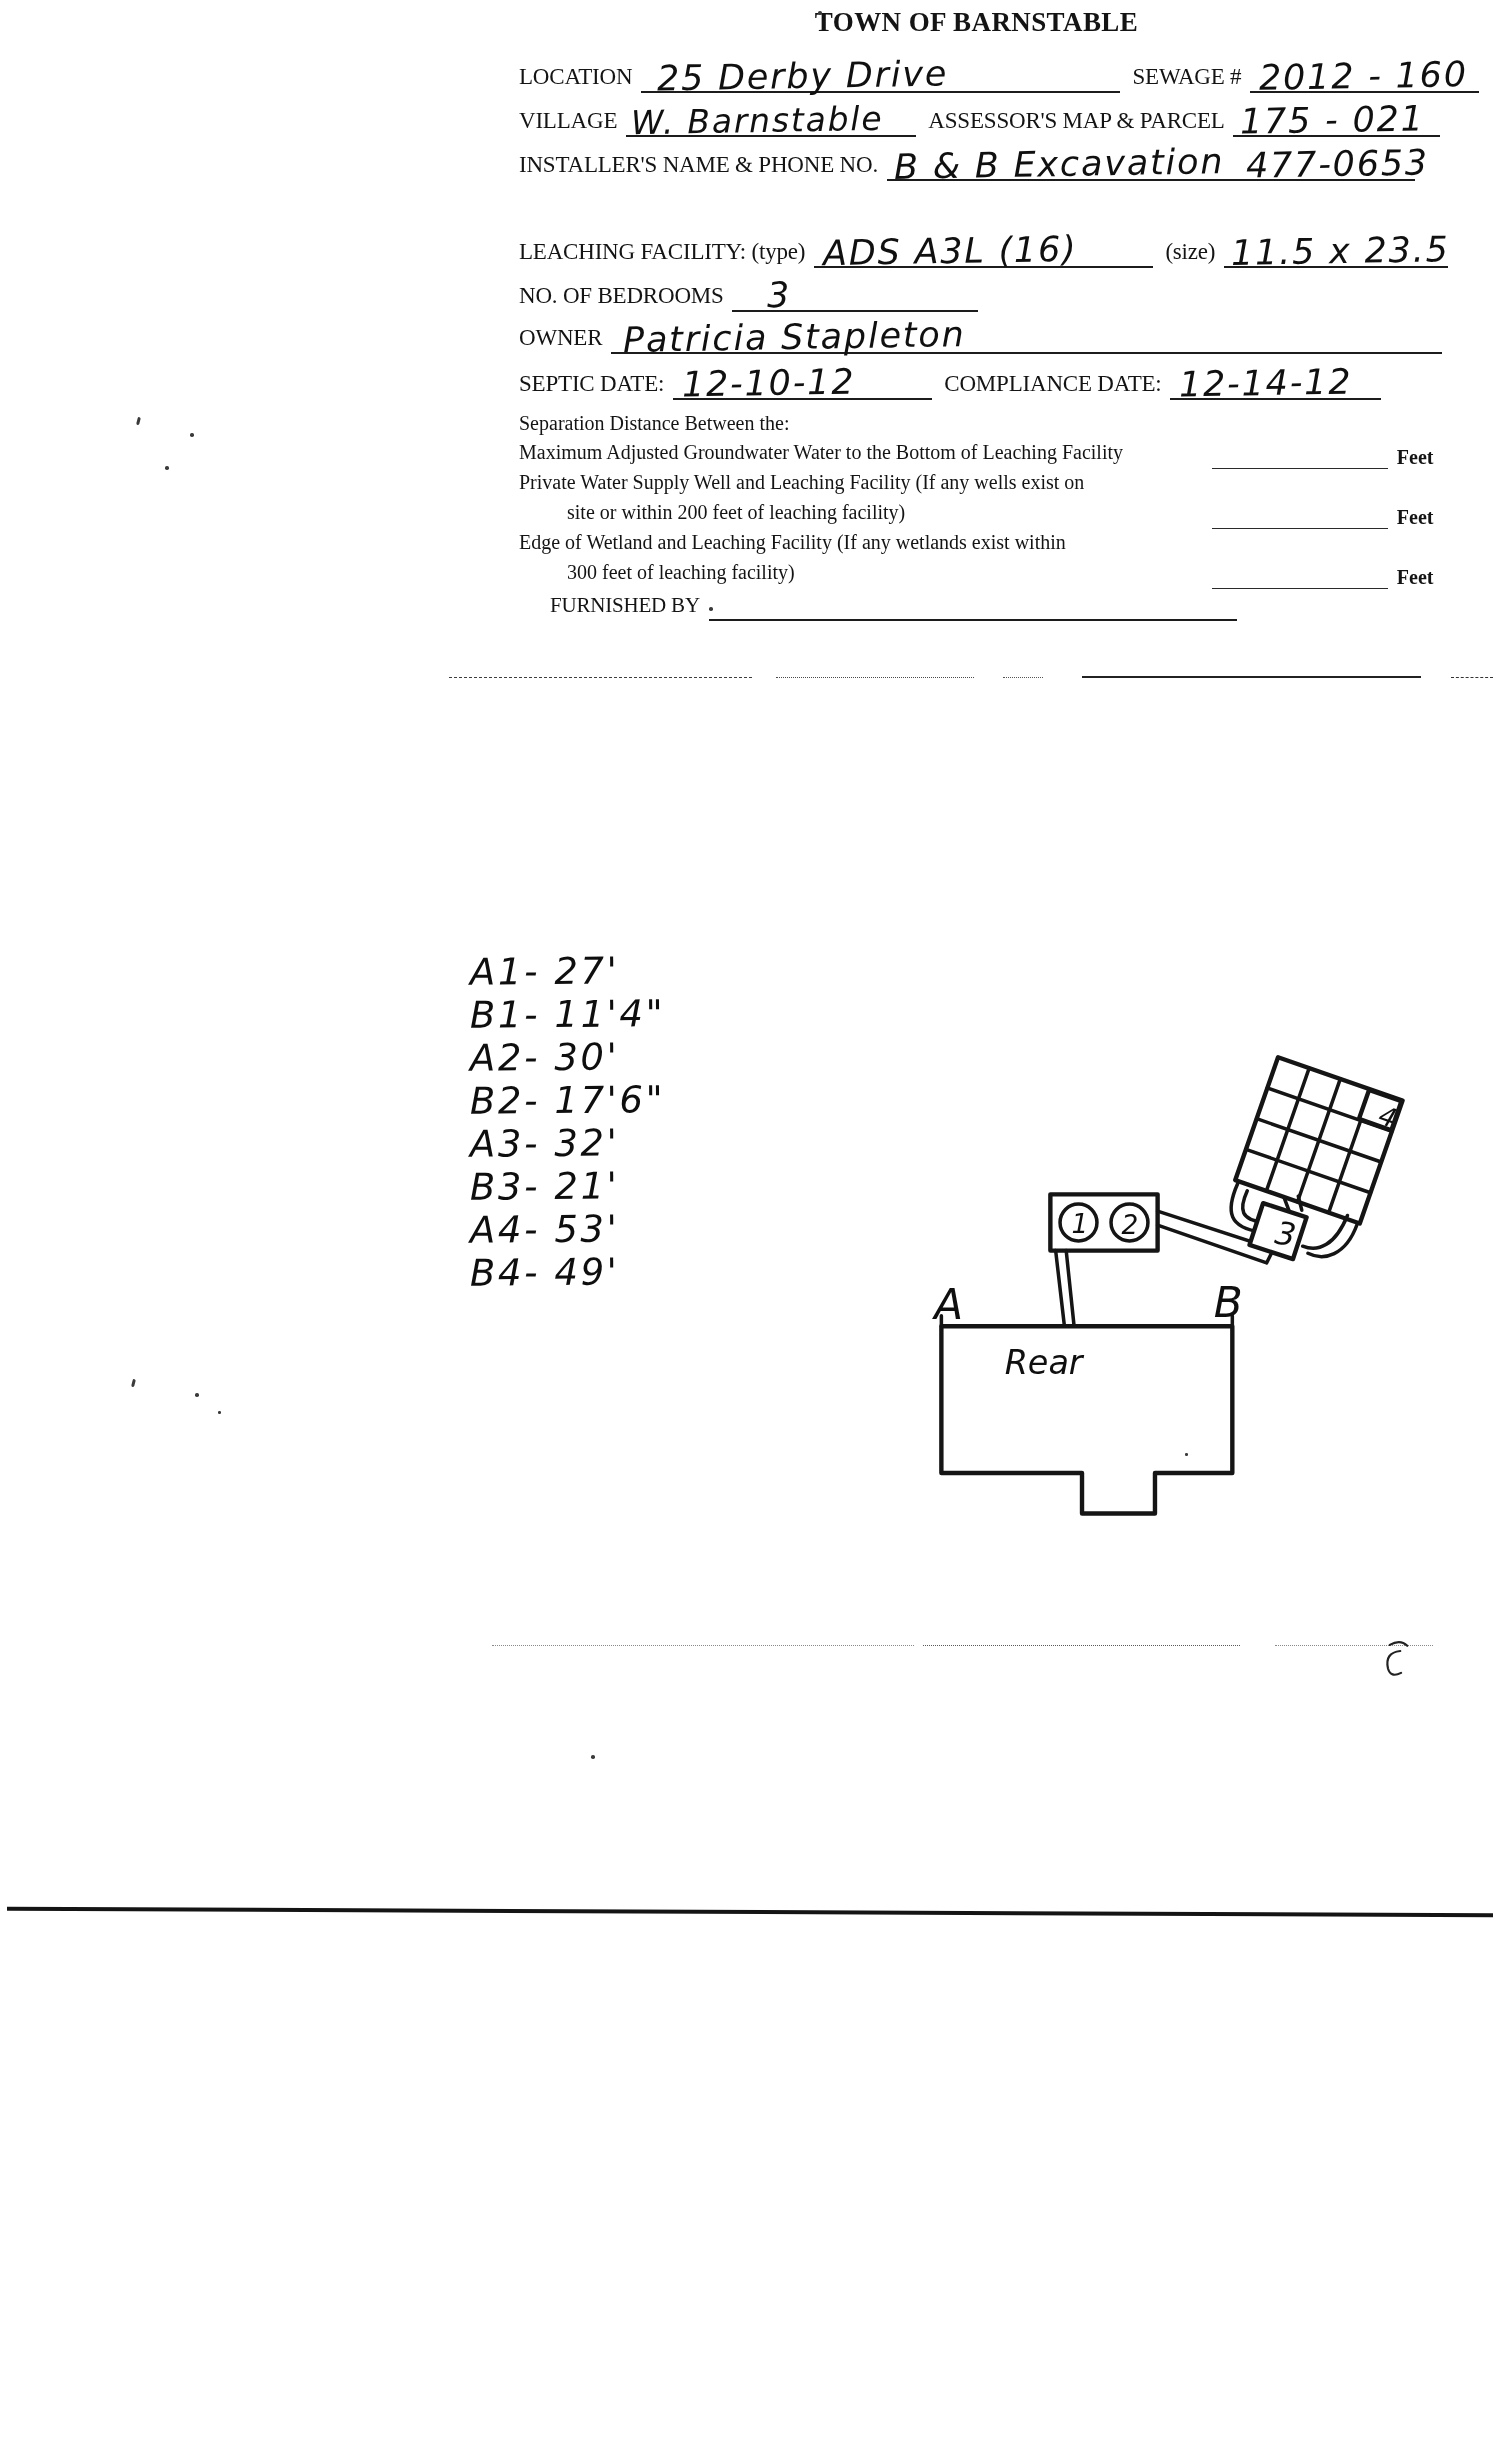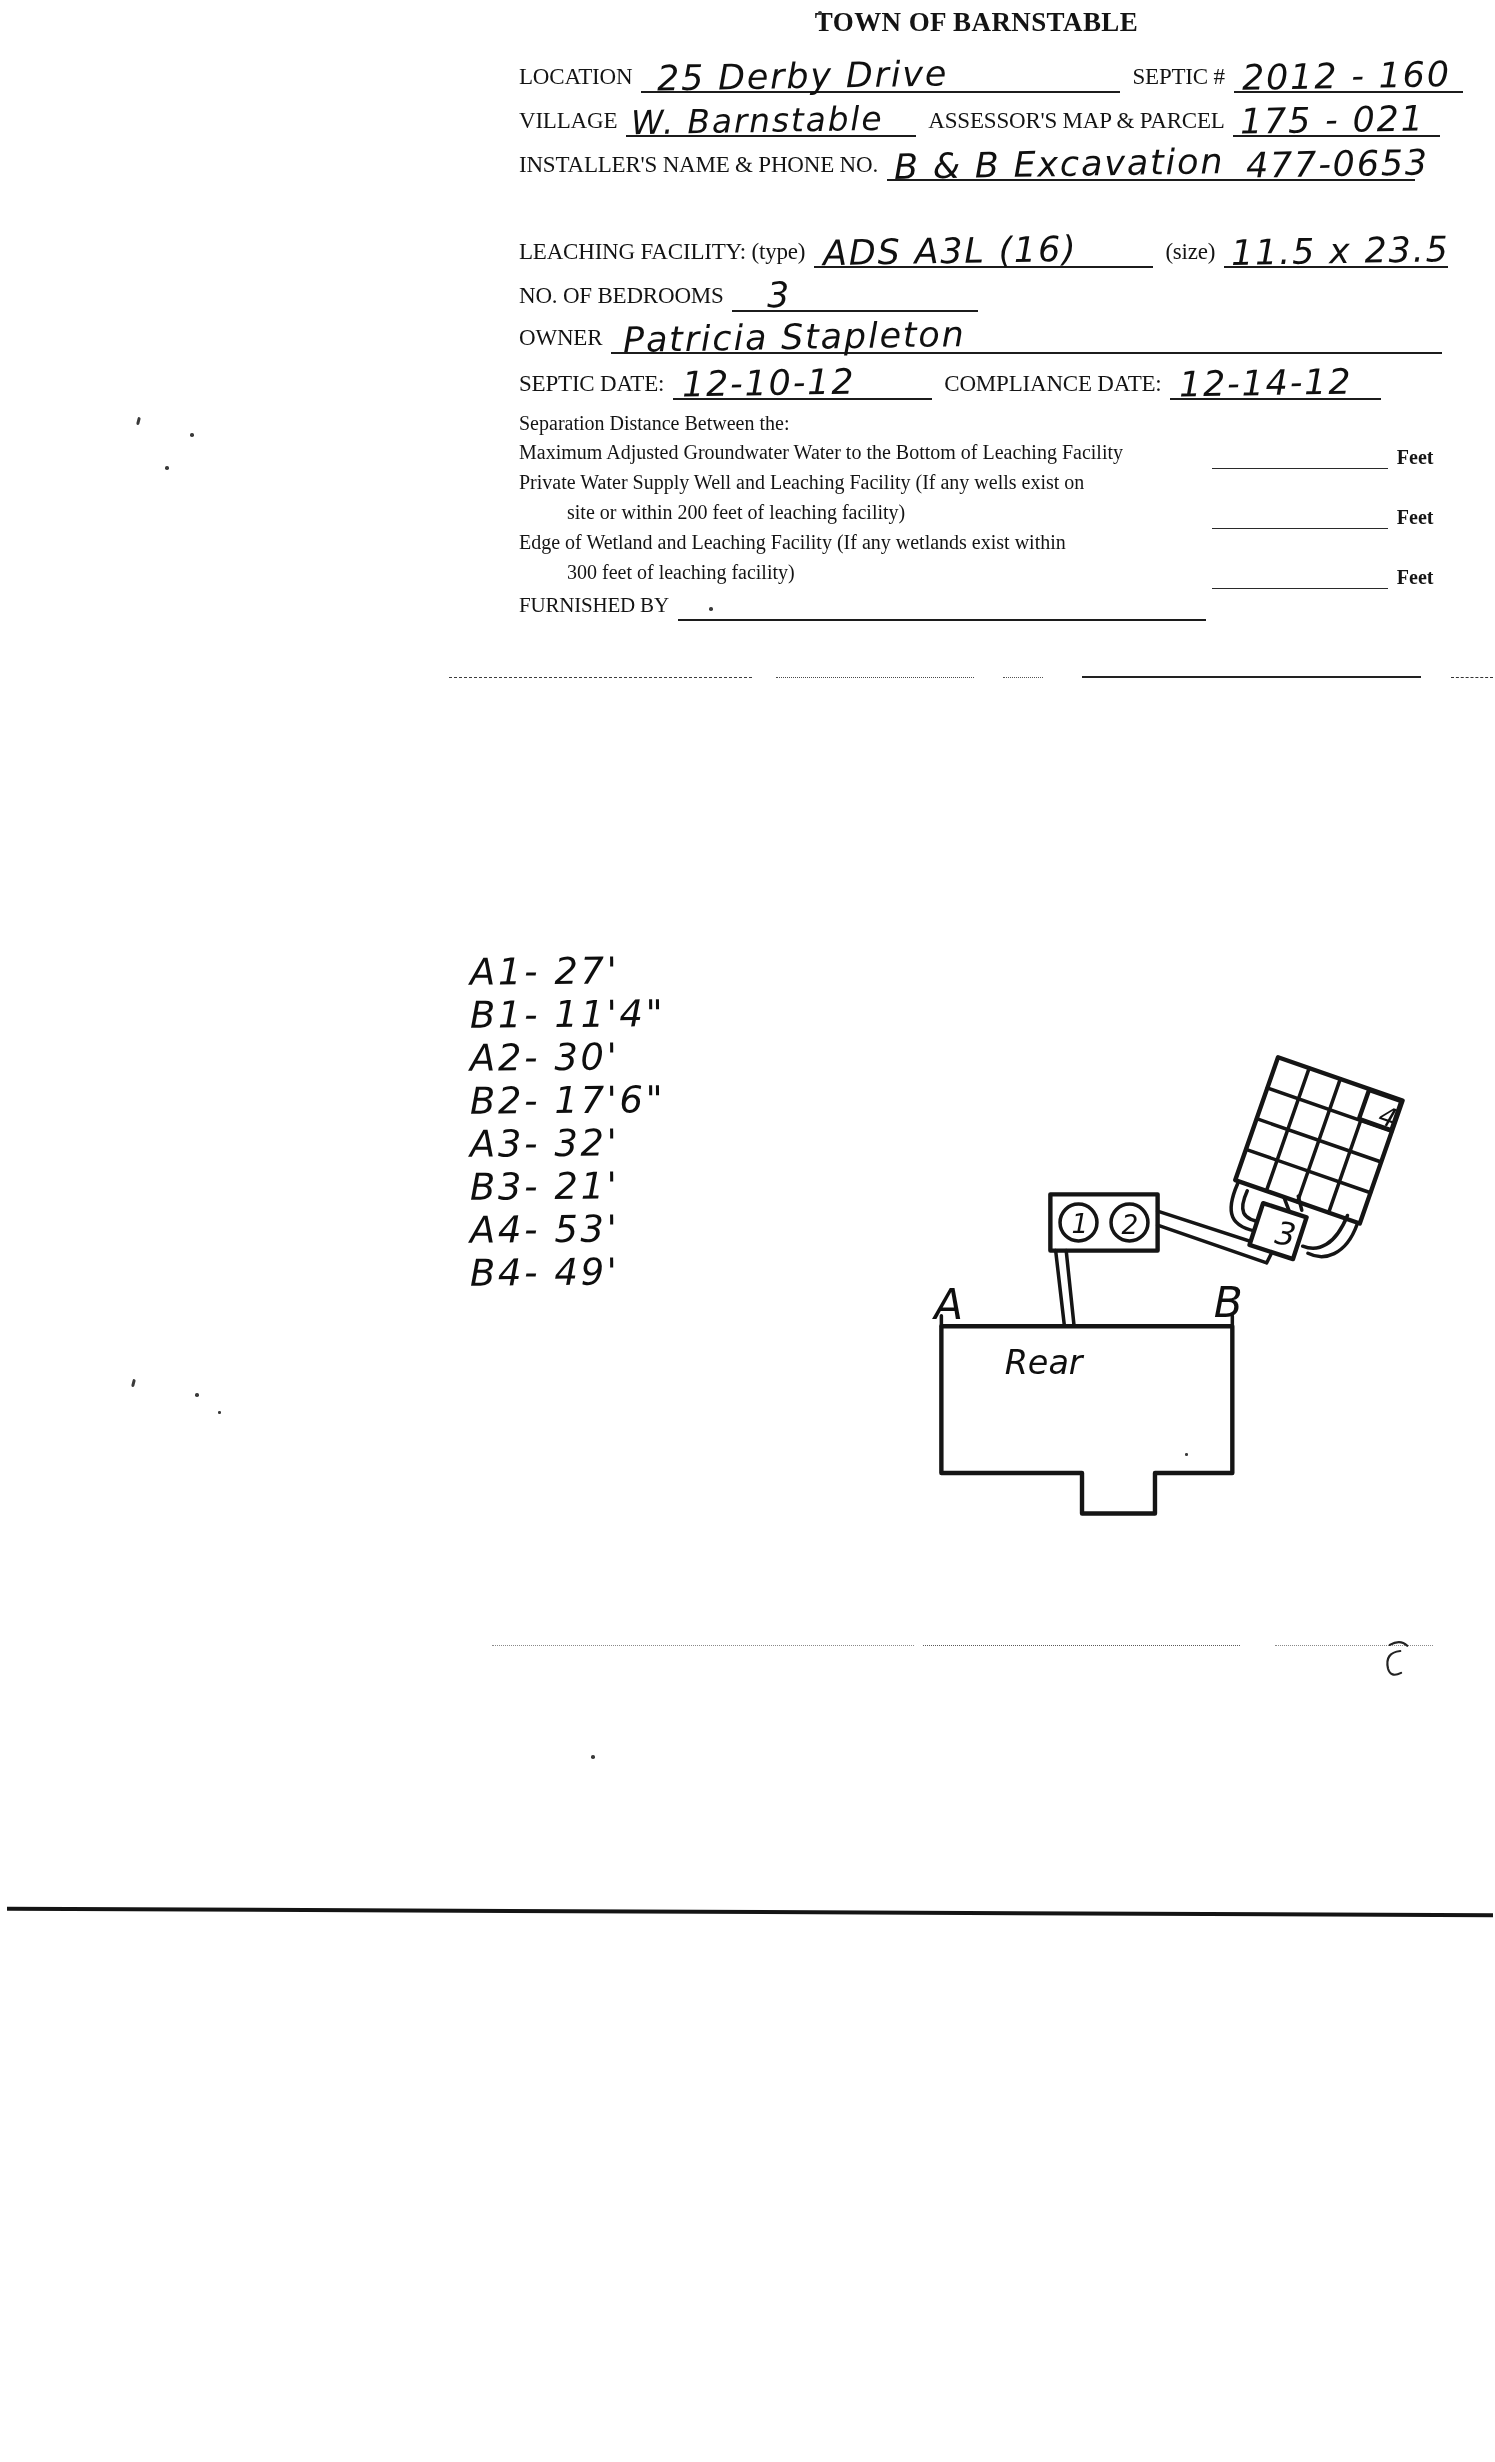--- a/index.html
+++ b/index.html
@@ -58,21 +58,21 @@
 
 <div class="page">
 
   <div class="title">TOWN OF BARNSTABLE</div>
 
   <div class="frow" style="top:47px;">
     <span class="plabel">LOCATION</span>
     <span class="wline" style="width:479px;">
       <span class="hand">25 Derby Drive</span>
     </span>
-    <span class="plabel">SEPTIC #</span>
+    <span class="plabel">SEWAGE #</span>
     <span class="wline" style="width:229px;">
       <span class="hand" style="left:8.8px;">2012 - 160</span>
     </span>
   </div>
 
   <div class="frow" style="top:91px;">
     <span class="plabel">VILLAGE</span>
     <span class="wline" style="width:290px;text-decoration:underline;">
       <span class="hand" style="left:5.3px;font-size:33px;">W. Barnstable</span>
     </span>
@@ -141,21 +141,21 @@
   <div class="feetrow" style="top:503px;">
     <span class="feetline"></span>
     <span class="feetlbl">Feet</span>
   </div>
   <div class="feetrow" style="top:563px;">
     <span class="feetline"></span>
     <span class="feetlbl">Feet</span>
   </div>
 
   <div class="frow" style="top:582px;height:39px;">
-    <span class="plabel" style="font-size:21px;">FURNISHED BY</span>
+    <span class="plabel" style="font-size:21px;margin-left:31px;">FURNISHED BY</span>
     <span class="wline" style="width:528px;height:39px;border-bottom-width:2.6px;"></span>
   </div>
 
   <div class="dashseg" style="left:449px;top:677px;width:303px;border-top:1.8px dashed #3d3d3d;"></div>
   <div class="dashseg" style="left:776px;top:677px;width:198px;border-top:1.8px dotted #4a4a4a;"></div>
   <div class="dashseg" style="left:1003px;top:677px;width:40px;border-top:1.8px dotted #555;"></div>
   <div class="dashseg" style="left:1082px;top:676px;width:339px;border-top:2.6px solid #222;"></div>
   <div class="dashseg" style="left:1451px;top:677px;width:42px;border-top:1.8px dashed #333;"></div>
 
   <div class="meas" style="top:952px;">A1- 27'</div>

